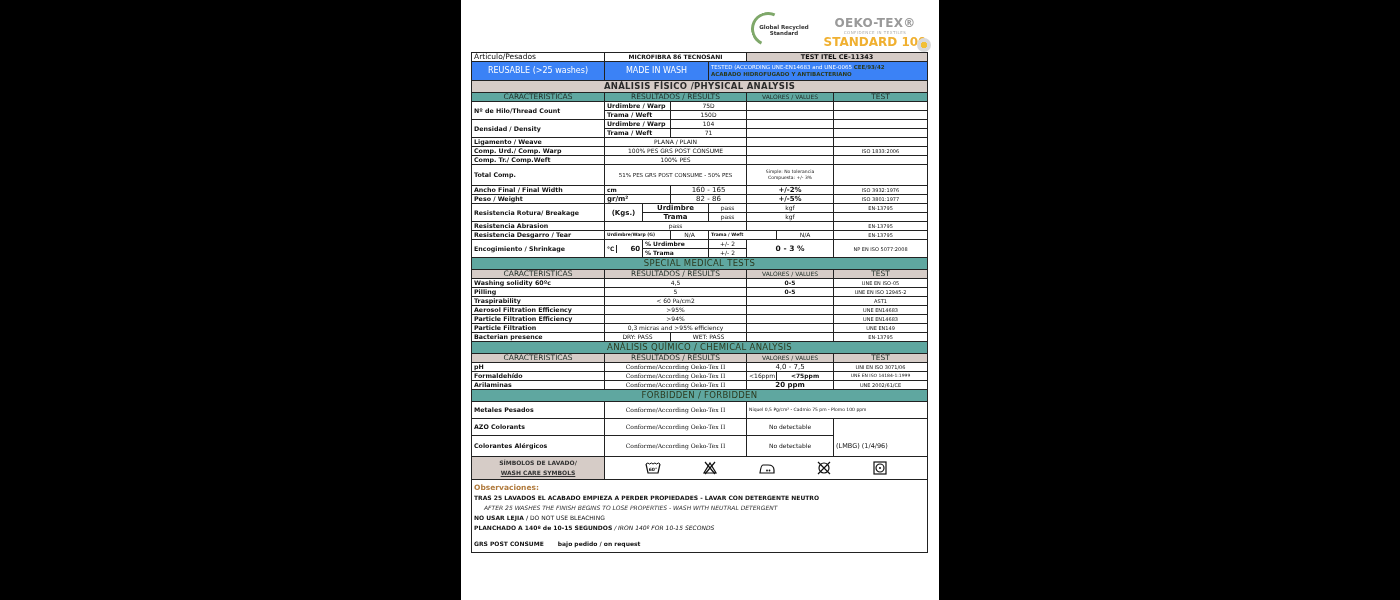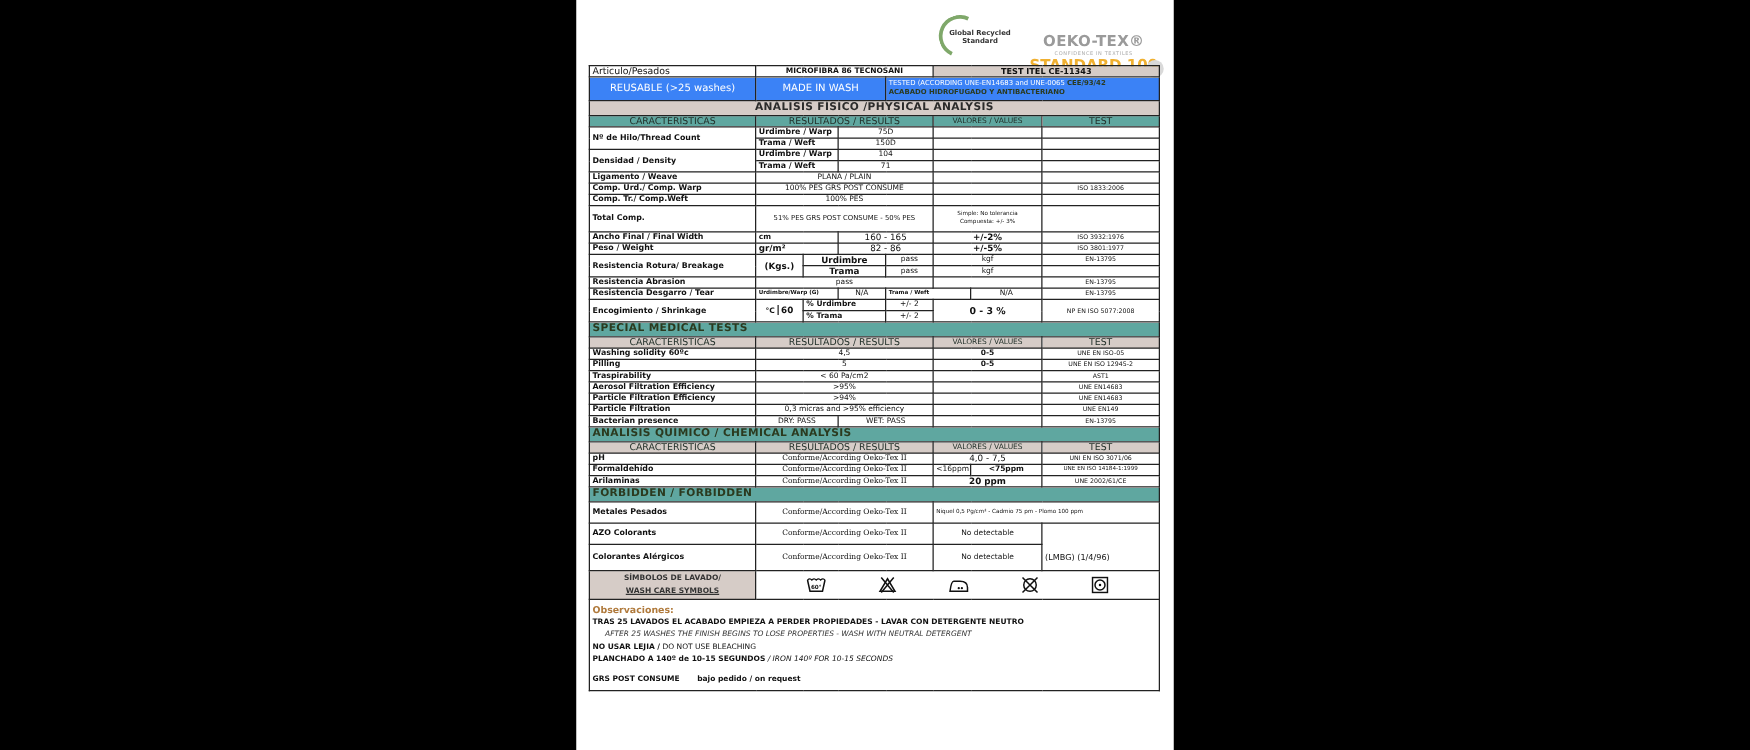--- a/index.html
+++ b/index.html
@@ -2,32 +2,32 @@
 <html><head>
 <meta charset="utf-8">
 <style>
   html,body{margin:0;padding:0;}
   body{width:1400px;height:600px;background:#000;position:relative;overflow:hidden;font-family:"DejaVu Sans",sans-serif;}
   .sheet{position:absolute;left:461px;top:0;width:478px;height:600px;background:#fff;}
   .logos{position:absolute;left:288px;top:6px;width:180px;height:42px;}
   .grs{position:absolute;left:0;top:4px;width:60px;height:34px;}
   .grs-arc{position:absolute;left:2px;top:2px;width:28px;height:28px;border:3px solid #7fa86a;border-radius:50%;border-right-color:transparent;border-bottom-color:transparent;transform:rotate(-20deg);}
   .grs-t{position:absolute;left:10px;top:14px;font-size:5.5px;line-height:6px;color:#333;text-align:center;font-weight:bold;}
-  .oeko{position:absolute;left:74px;top:20px;width:104px;text-align:center;}
+  .oeko{position:absolute;left:74px;top:10px;width:104px;text-align:center;}
   .oeko-t{font-size:12px;color:#9a9a9a;font-weight:bold;letter-spacing:.3px;}
   .oeko-c{font-size:4px;color:#aaa;letter-spacing:.5px;}
   .oeko-s{font-size:12px;color:#f0b030;font-weight:bold;}
   .flower{position:absolute;right:-4px;top:22px;width:14px;height:14px;border-radius:50%;background:radial-gradient(circle,#f2c036 30%,#d9d9d9 32%);}
   table{border-collapse:collapse;position:absolute;left:10px;top:52px;width:456px;table-layout:fixed;}
   td{border:1px solid #222;font-size:6px;padding:0 2px;height:8px;line-height:8px;color:#111;overflow:hidden;white-space:nowrap;}
   .lbl{font-weight:bold;font-size:6.3px;}
   .c{text-align:center;}
   .teal{background:#3b82f6;}
   .beige{background:#d6ccc7;margin-top:19px;}
-  .sec{background:#5fa7a0;font-weight:bold;font-size:8.5px;color:#2b3a1f;height:11px;line-height:11px;letter-spacing:.3px;}
+  .sec{background:#5fa7a0;text-align:center;font-weight:normal;font-size:8.5px;color:#2b3a1f;height:11px;line-height:11px;letter-spacing:.3px;}
   .secg{background:#d6ccc7;text-align:center;font-weight:bold;font-size:8.5px;color:#2b2b2b;height:11px;line-height:11px;letter-spacing:.3px;}
   .hdr td{background:#5fa7a0;text-align:center;font-size:7.5px;color:#22302a;height:8px;line-height:8px;}
   .hdr.b td{background:#d6ccc7;}
   .white{color:#fff;}
   .big{font-size:8px;}
   .bold{font-weight:bold;}
   .sm{font-size:5px;}
   .xs{font-size:4.5px;}
   .symbols td{height:20px;}
   .obs{border:1px solid #222;padding:3px 2px;font-size:6px;line-height:10px;white-space:normal;}
@@ -181,21 +181,21 @@
       <td colspan="2" class="bold xs">Urdimbre/Warp (G)</td>
       <td class="c">N/A</td>
       <td colspan="2" class="bold xs">Trama / Weft</td>
       <td class="c">N/A</td>
       <td class="c sm">EN-13795</td>
     </tr>
     <tr>
       <td rowspan="2" class="lbl">Encogimiento / Shrinkage</td>
       <td rowspan="2" class="c bold" style="padding:0">
         <span>°C</span>
-        <span style="border-left:1px solid #222;padding-left:2px;font-size:7px">60</span>
+        <span style="border-left:1px solid #222;padding-left:13px;font-size:7px">60</span>
       </td>
       <td colspan="2" class="bold">% Urdimbre</td>
       <td class="c">+/- 2</td>
       <td rowspan="2" colspan="2" class="c bold" style="font-size:7.5px;">0 - 3 %</td>
       <td rowspan="2" class="c sm">NP EN ISO 5077:2008</td>
     </tr>
     <tr>
       <td colspan="2" class="bold">% Trama</td>
       <td class="c">+/- 2</td>
     </tr>

